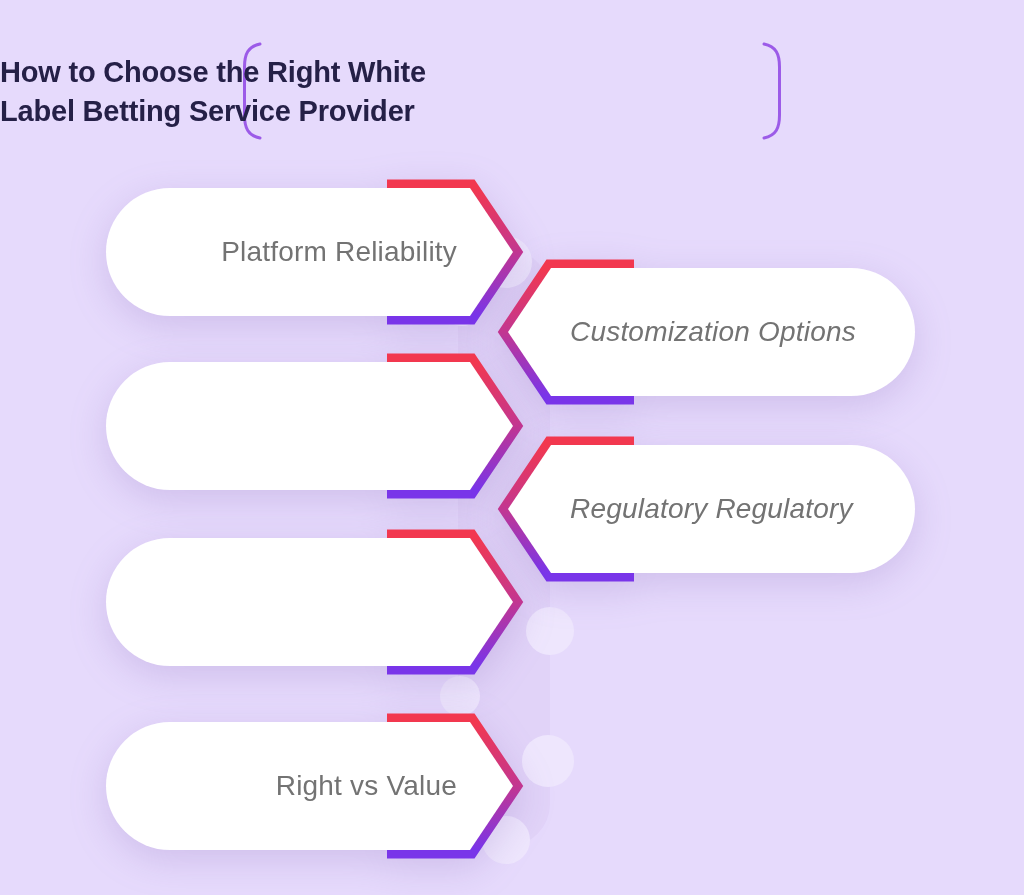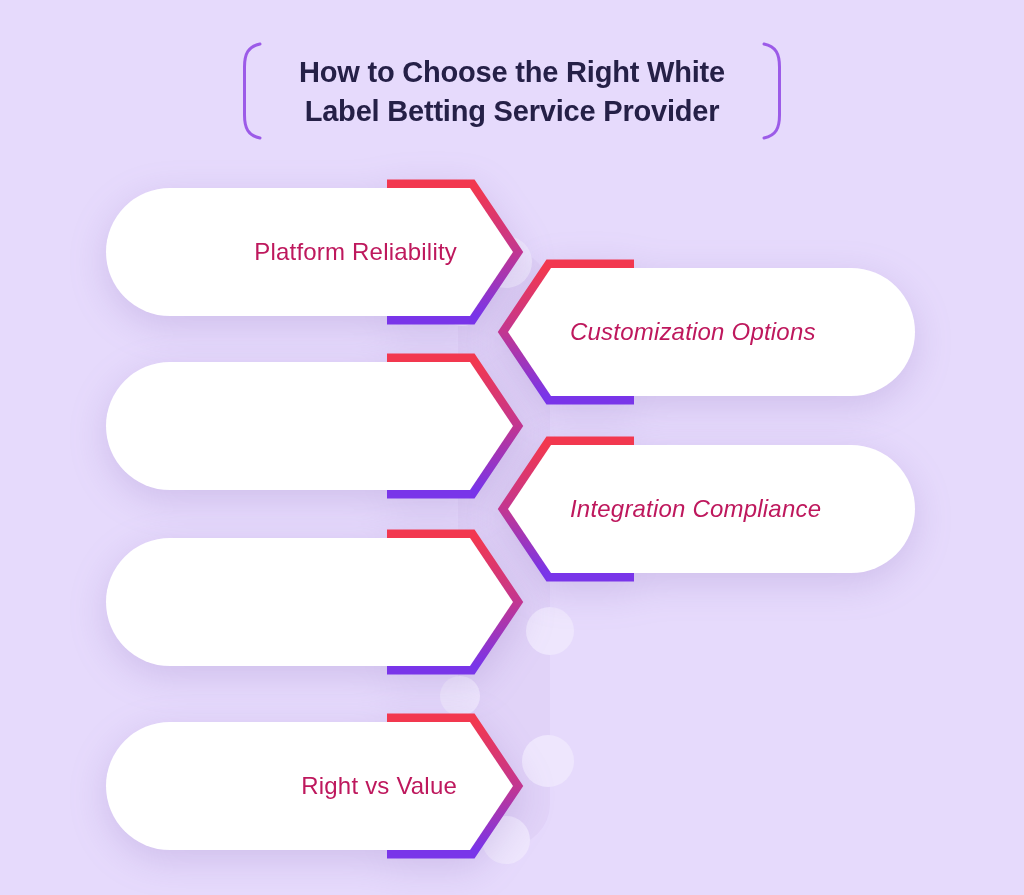--- a/index.html
+++ b/index.html
@@ -8,21 +8,20 @@
     position:relative;
     width:1024px;height:895px;
     background:#E6DAFC;
     overflow:hidden;
   }
 
   
   .title-wrap{position:absolute;left:0;top:0;width:1024px;height:160px;}
   .title{
     position:absolute;left:0;top:53px;width:1024px;margin:0;
-    text-align:center;
     font-size:29px;line-height:39px;font-weight:700;
     letter-spacing:-0.2px;
     color:#252047;
   }
   .title .tl{display:block;}
   .bracket{position:absolute;top:41px;width:30px;height:100px;}
   .bracket-left{left:237px;}
   .bracket-right{left:757px;transform:scaleX(-1);}
 
   
@@ -31,22 +30,22 @@
   
   .item{position:absolute;width:432px;height:148px;}
   .item .arrow{
     position:absolute;left:0;top:0;width:432px;height:148px;
     filter:drop-shadow(0 10px 18px rgba(113,78,170,0.20));
   }
   .item.right .arrow{transform:scaleX(-1);transform-origin:50% 50%;}
   .item .label{
     position:absolute;top:10px;height:128px;
     display:flex;align-items:center;
-    font-size:24px;font-weight:500;letter-spacing:0.2px;
-    color:#be185d;
+    font-size:28px;font-weight:500;letter-spacing:0.2px;
+    color:#737373;
   }
   .item.left  .label{left:0;width:357px;justify-content:flex-end;text-align:right;}
   .item.right .label{left:81px;width:340px;justify-content:flex-start;text-align:left;font-style:italic;}
 
   .pos1{left:100px;top:178px;}
   .pos2{left:489px;top:258px;}
   .pos3{left:100px;top:352px;}
   .pos4{left:489px;top:435px;}
   .pos5{left:100px;top:528px;}
   .pos6{left:489px;top:615px;}
@@ -118,21 +117,21 @@
   <div class="item left pos3">
     <svg class="arrow" viewBox="0 0 432 148">
         <use href="#arrowL"></use>
       </svg>
   </div>
 
   <div class="item right pos4">
     <svg class="arrow" viewBox="0 0 432 148">
         <use href="#arrowL"></use>
       </svg>
-    <div class="label">Integration Compliance</div>
+    <div class="label">Regulatory Regulatory</div>
   </div>
 
   <div class="item left pos5">
     <svg class="arrow" viewBox="0 0 432 148">
         <use href="#arrowL"></use>
       </svg>
   </div>
 
 
   <div class="item left pos7">

